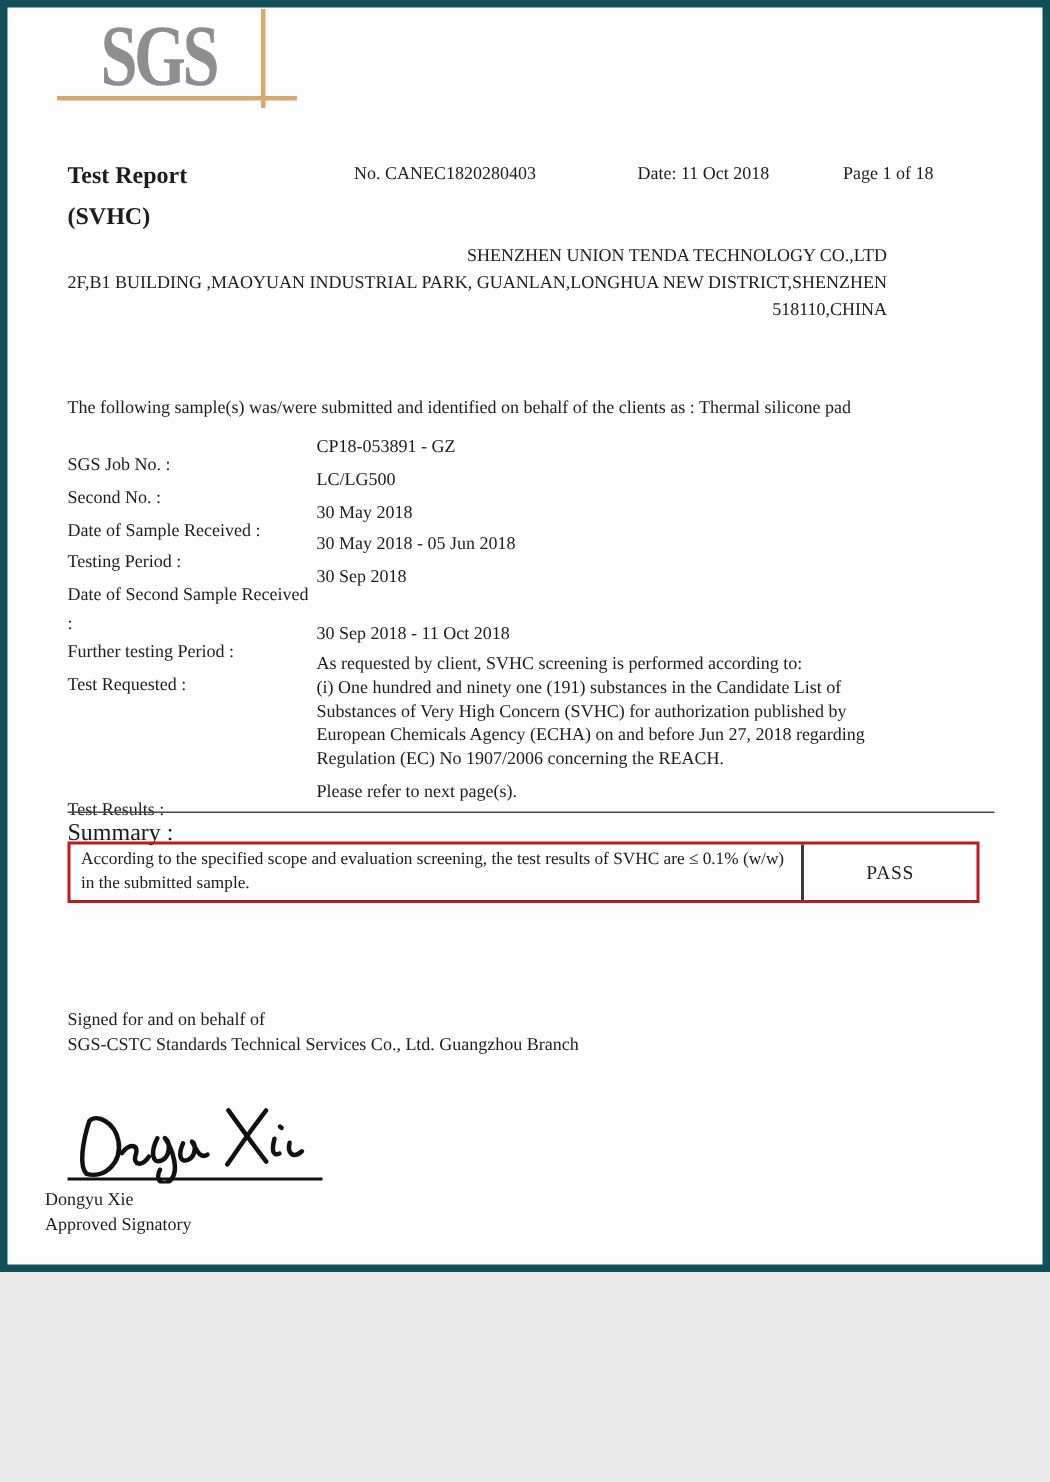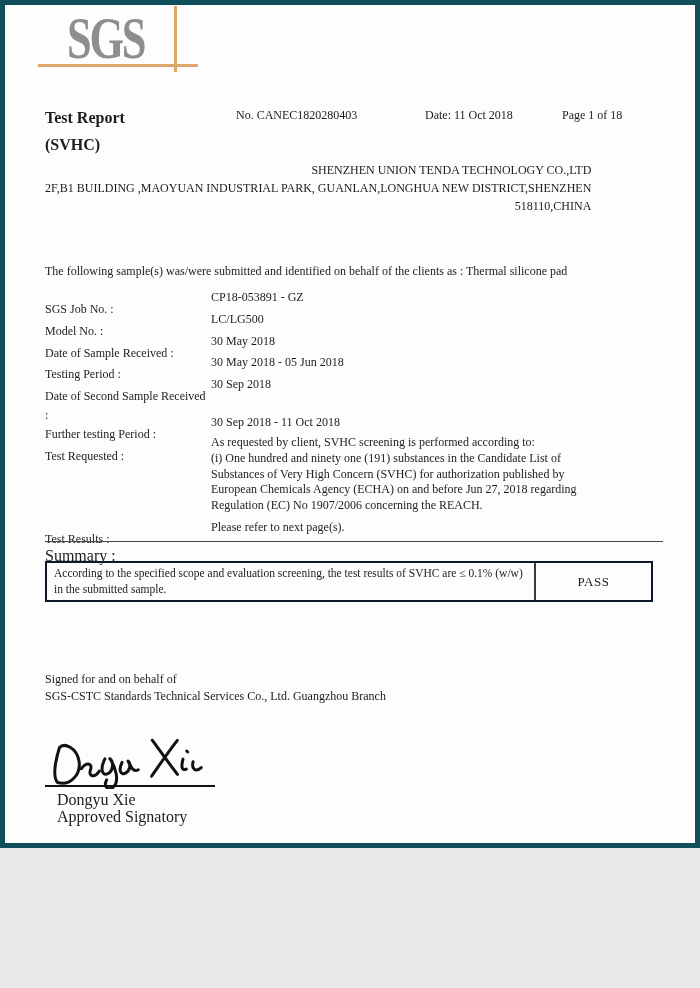--- a/index.html
+++ b/index.html
@@ -29,28 +29,28 @@
   .no{left:231px;} .date{left:420px;} .pageno{left:557px;}
   .client{left:40px;top:156px;font-size:12px;line-height:18px;text-align:right;}
   .intro{left:40px;top:259px;font-size:12px;}
   
   .flabel{left:40px;width:162px;font-size:12px;line-height:19px;margin-top:12px;}
   .fvalue{left:206px;width:460px;font-size:12px;line-height:19px;}
   .para{line-height:15.8px;}
   
   .hr1{left:40px;top:536px;width:618px;height:1px;background:#4a4a4a;}
   .sum-head{left:40px;top:542px;font-size:16px;}
-  .sum-box{left:40px;top:556px;width:608px;height:41px;border:2px solid #0f172a;display:flex;box-sizing:border-box;}
+  .sum-box{left:40px;top:556px;width:608px;height:41px;border:2px solid #b91c1c;display:flex;box-sizing:border-box;}
   .sum-left{width:489px;border-right:2px solid #3b3b3b;box-sizing:border-box;padding:3px 7px;font-size:11.5px;line-height:15.5px;}
   .sum-right{flex:1;display:flex;align-items:center;justify-content:center;font-size:13px;letter-spacing:.5px;}
   
   .signed{left:40px;top:666px;font-size:12px;line-height:17px;}
   .sig-svg{left:45px;top:726px;}
   .sig-line{left:40px;top:780px;width:170px;height:2px;background:#111;}
-  .sig-name{left:52px;top:786px;font-size:16px;line-height:17px;}
+  .sig-name{left:25px;top:786px;font-size:12px;line-height:17px;}
   
   .lab-name{left:30px;top:944px;font-size:6.8px;line-height:11px;color:#9a9a9a;transform:scale(.96,1);transform-origin:left top;}
   .terms{left:178px;top:858px;width:513px;font-size:6.8px;line-height:7.45px;text-align:justify;color:#3a3a3a;font-weight:bold;}
   .terms .lnk{text-decoration:underline;}
   .attention{left:178px;top:933px;width:513px;font-size:6.8px;line-height:7.6px;font-weight:bold;color:#c7491f;}
   .attention .lnk{text-decoration:underline;}
   .addr{left:181px;top:950px;width:512px;font-size:7px;color:#222;white-space:nowrap;}
   .addr .tiny{font-size:6px;letter-spacing:-.2px;}
   .addr2{top:959px;}
   .addr .cn{font-size:9px;font-weight:bold;}
@@ -82,21 +82,21 @@
     <div>SHENZHEN UNION TENDA TECHNOLOGY CO.,LTD</div>
     <div>2F,B1 BUILDING ,MAOYUAN INDUSTRIAL PARK, GUANLAN,LONGHUA NEW DISTRICT,SHENZHEN</div>
     <div>518110,CHINA</div>
   </div>
 
   <div class="abs intro">The following sample(s) was/were submitted and identified on behalf of the clients as : Thermal silicone pad</div>
 
   <div class="abs flabel" style="top:283px">SGS Job No. :</div>
   <div class="abs fvalue" style="top:283px">CP18-053891 - GZ</div>
 
-  <div class="abs flabel" style="top:305px">Model No. :</div>
+  <div class="abs flabel" style="top:305px">Second No. :</div>
   <div class="abs fvalue" style="top:305px">LC/LG500</div>
 
   <div class="abs flabel" style="top:327px">Date of Sample Received :</div>
   <div class="abs fvalue" style="top:327px">30 May 2018</div>
 
   <div class="abs flabel" style="top:348px">Testing Period :</div>
   <div class="abs fvalue" style="top:348px">30 May 2018 - 05 Jun 2018</div>
 
   <div class="abs flabel" style="top:370px">Date of Second Sample Received :</div>
   <div class="abs fvalue" style="top:370px">30 Sep 2018</div>

